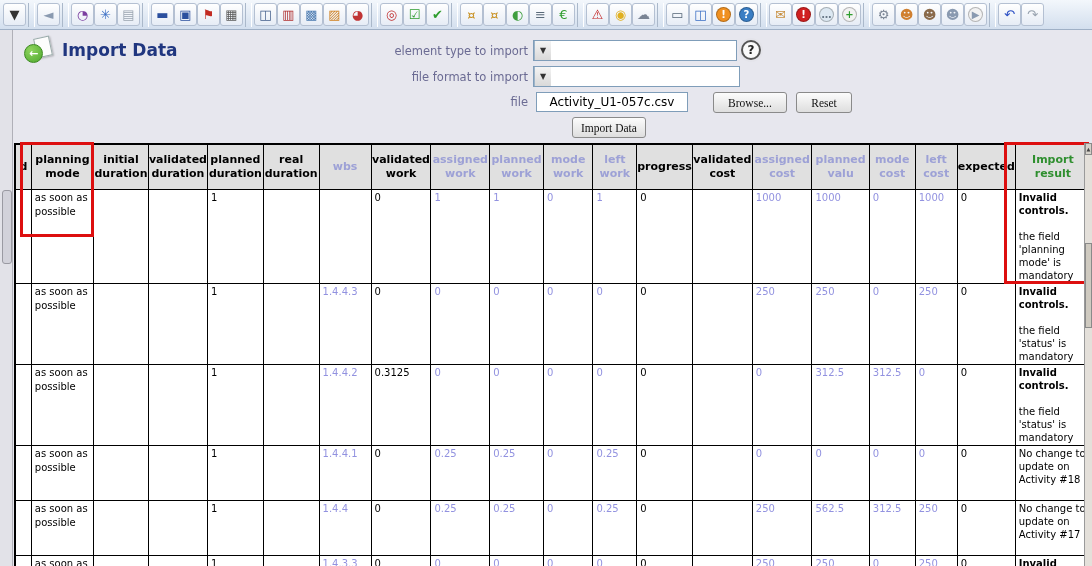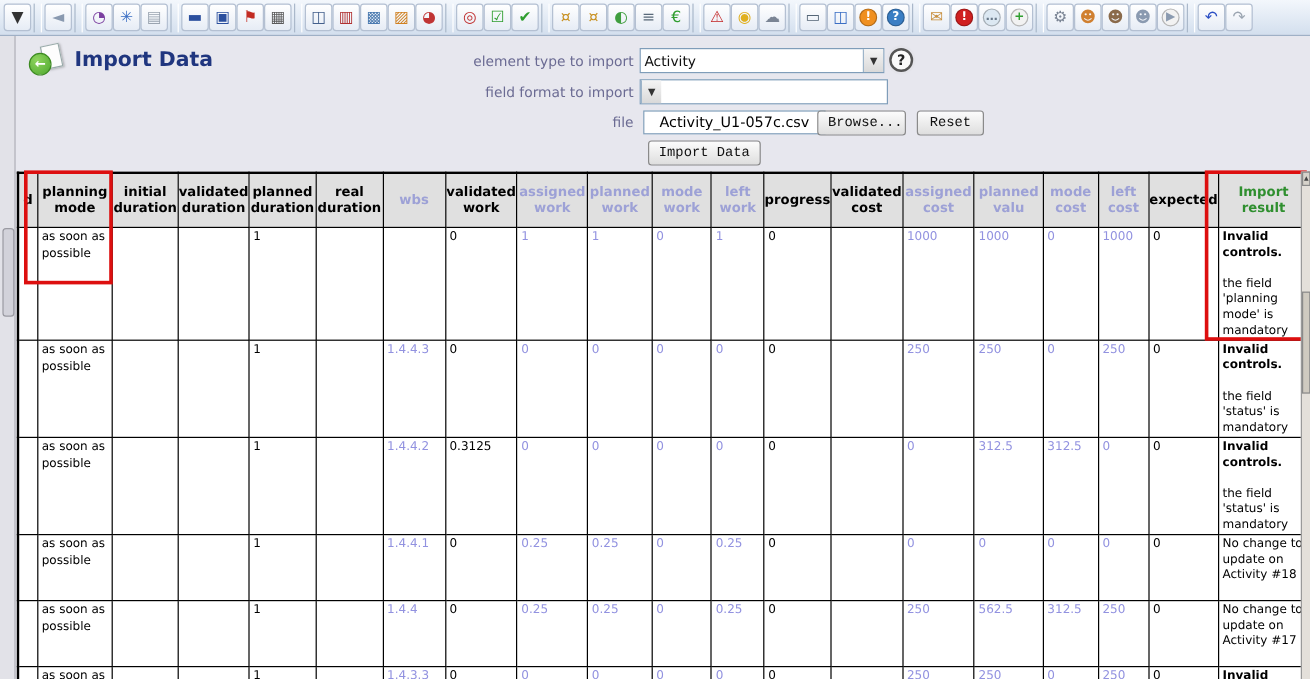--- a/index.html
+++ b/index.html
@@ -30,21 +30,21 @@
   .select .selval{flex:1;padding-left:3px;white-space:nowrap;overflow:hidden;color:#111;}
   .select .selarrow{width:16px;height:100%;background:linear-gradient(#f4f4f4,#d9d9d9);
     border-left:1px solid #9db4c9;font-size:8px;color:#333;display:flex;align-items:center;justify-content:center;}
   #help-icon{position:absolute;left:741px;top:40px;width:20px;height:20px;border-radius:50%;
     background:#fafafa;border:2px solid #555;box-shadow:0 0 0 2px #e4e4ea;box-sizing:border-box;
     font-size:12px;font-weight:bold;color:#222;display:flex;align-items:center;justify-content:center;cursor:pointer;}
   .txt{position:absolute;height:20px;border:1px solid #7f9db9;background:#fff;font-size:12px;
     font-family:"DejaVu Sans","Liberation Sans",sans-serif;box-sizing:border-box;text-align:center;padding:0 2px;}
   .btn{position:absolute;height:21px;background:linear-gradient(#fcfcfc,#dedede);
     border:1px solid #8a8a8a;border-radius:3px;font-size:11.5px;color:#111;
-    font-family:Liberation Mono, monospace;cursor:pointer;padding:0 8px;}
+    font-family:Liberation Serif, serif;cursor:pointer;padding:0 8px;margin-left:32px;}
   
   #left-strip{position:absolute;left:0;top:30px;width:13px;height:536px;background:#e2e2e8;
     border-right:1px solid #b0b0b8;box-sizing:border-box;}
   #left-handle{position:absolute;left:2px;top:160px;width:8px;height:72px;background:#d2d2da;
     border:1px solid #9a9aa2;border-radius:3px;cursor:pointer;}
   
   #grid{position:absolute;left:14px;top:143px;}
   table{border-collapse:collapse;table-layout:fixed;border:2px solid #000;background:#fff;}
   th,td{border:1px solid #000;overflow:hidden;}
   th{background:#e0e0e0;font-size:11px;font-weight:bold;text-align:center;vertical-align:middle;
@@ -207,26 +207,25 @@
 </div>
 
 <div id="page-icon">
   <div class="page"></div>
   <div class="gcirc">←</div>
 </div>
 <div id="page-title">Import Data</div>
 
 <div class="flabel" style="top:44px;">element type to import</div>
 <div class="select" style="left:533px;top:40px;width:204px;">
-  <span class="selval">Activity</span>
   <span class="selarrow">▼</span>
 </div>
 <div id="help-icon">?</div>
 
-<div class="flabel" style="top:70px;">field format to import</div>
+<div class="flabel" style="top:70px;">file format to import</div>
 <div class="select" style="left:533px;top:66px;width:207px;">
   <span class="selarrow">▼</span>
 </div>
 
 <div class="flabel" style="top:95px;">file</div>
 <input class="txt" style="left: 536px; top: 92px; width: 152px;" value="Activity_U1-057c.csv">
 <button class="btn" style="left:681px;top:92px;width:74px;">Browse...</button>
 <button class="btn" style="left:764px;top:92px;width:56px;">Reset</button>
 <button class="btn" style="left:540px;top:117px;">Import Data</button>
 

